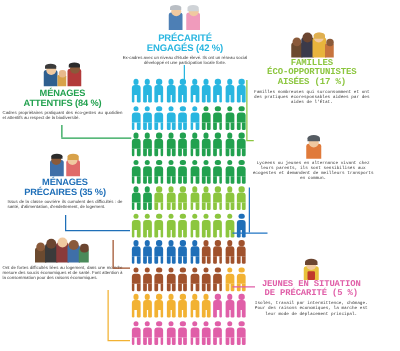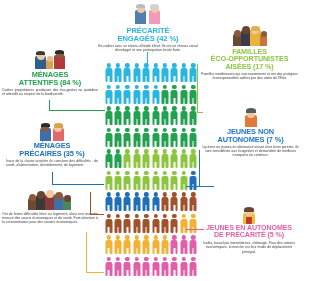--- a/index.html
+++ b/index.html
@@ -14,21 +14,21 @@
   .seg{position:absolute;}
   .seg .title{
     font-weight:bold;line-height:1.02;letter-spacing:-0.1px;
   }
   .seg .desc{
     font-size:3.5px;line-height:1.22;color:#3b3b3b;
     text-align:justify;margin-top:1.5px;
   }
   .seg.ctr{text-align:center;}
   .seg.ctr .desc{text-align:center;}
-  .seg.rgt{text-align:center;}
+  .seg.rgt{text-align:center;font-family:Liberation Mono, monospace;}
   .seg.lft{text-align:center;}
 
   
   .art{position:relative;}
   .p{position:absolute;}
 
   
   #grid{
     position:absolute;left:104px;top:62px;
     width:94px;display:flex;flex-wrap:wrap;
@@ -934,24 +934,20 @@
   </div>
   <div class="ln lnv" style="left:52px;top:172px;height:12px;background:#1f6fb8;"></div>
   <div class="ln lnh" style="left:52px;top:183.5px;width:52px;background:#1f6fb8;"></div>
 
   <div class="seg rgt" style="left:202px;top:108px;width:97px;">
     <div class="art" style="height:19px;margin:0 auto 1px;width:14px;">
       <span class="p" style="left:1px;top:7px;width:12px;height:12px;background:#e07a3a;border-radius:2px 2px 0 0;"></span>
       <span class="p" style="left:3px;top:2px;width:8px;height:8px;border-radius:50%;background:#f0c9a0;"></span>
       <span class="p" style="left:2px;top:0px;width:10px;height:5px;border-radius:50% 50% 0 0;background:#555c63;"></span>
     </div>
-    <div class="title" style="color:#2175c4;font-size:7.4px;">
-      <div>JEUNES NON</div>
-      <div>AUTONOMES (7 %)</div>
-    </div>
     <div class="desc" style="text-align:center;">Lycéens ou jeunes en alternance vivant chez leurs parents, ils sont sensibilisés aux écogestes et demandent de meilleurs transports en commun.</div>
   </div>
   <div class="ln lnv" style="left:199px;top:150px;height:36px;background:#2175c4;"></div>
   <div class="ln lnh" style="left:186px;top:185.5px;width:28px;background:#2175c4;"></div>
 
   <div class="seg lft" style="left:2px;top:190px;width:96px;">
     <div class="art" style="height:20px;margin:0 auto 1px;width:44px;">
       <span class="p" style="left:0px;top:8px;width:9px;height:12px;background:#6b4a2f;border-radius:2px 2px 0 0;"></span>
       <span class="p" style="left:1px;top:4px;width:7px;height:7px;border-radius:50%;background:#8a5a3a;"></span>
       <span class="p" style="left:8px;top:5px;width:10px;height:15px;background:#3a3a3a;border-radius:2px 2px 0 0;"></span>
@@ -972,20 +968,20 @@
   <div class="ln lnh" style="left:86px;top:271.5px;width:18px;background:#f2b233;"></div>
 
   <div class="seg rgt" style="left:199px;top:206px;width:100px;">
     <div class="art" style="height:18px;margin:0 auto 1px;width:14px;">
       <span class="p" style="left:1px;top:7px;width:12px;height:11px;background:#e8c23c;border-radius:2px 2px 0 0;"></span>
       <span class="p" style="left:3px;top:2px;width:8px;height:8px;border-radius:50%;background:#f0c9a0;"></span>
       <span class="p" style="left:2px;top:0.5px;width:10px;height:5px;border-radius:50% 50% 0 0;background:#6b4530;"></span>
       <span class="p" style="left:4px;top:11px;width:6px;height:7px;background:#c0392b;border-radius:1px;"></span>
     </div>
     <div class="title" style="color:#e05fa8;font-size:7.1px;">
-      <div>JEUNES EN AUTONOMES</div>
+      <div>JEUNES EN SITUATION</div>
       <div>DE PRÉCARITÉ (5 %)</div>
     </div>
     <div class="desc" style="text-align:center;">Isolés, travail par intermittence, chômage. Pour des raisons économiques, la marche est leur mode de déplacement principal.</div>
   </div>
   <div class="ln lnh" style="left:186px;top:228.5px;width:18px;background:#e05fa8;"></div>
 
 </div>
 
 </body></html>

